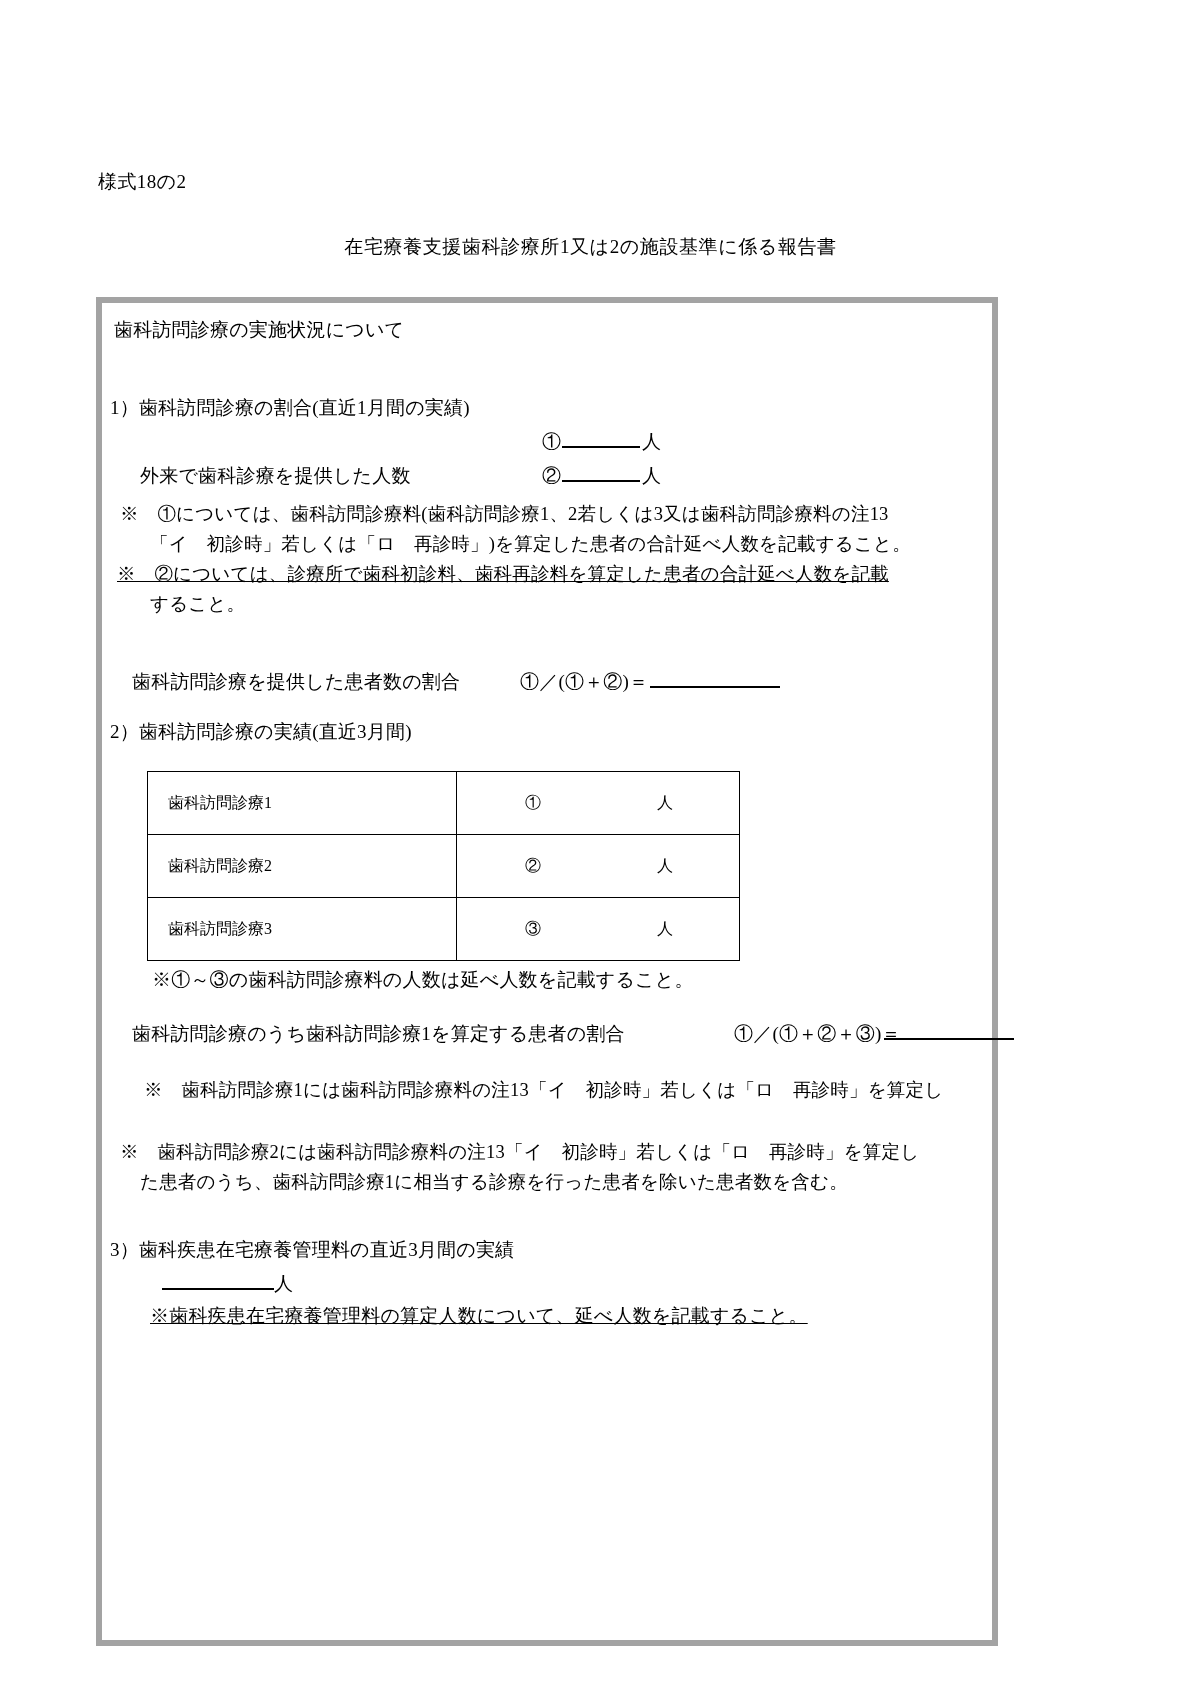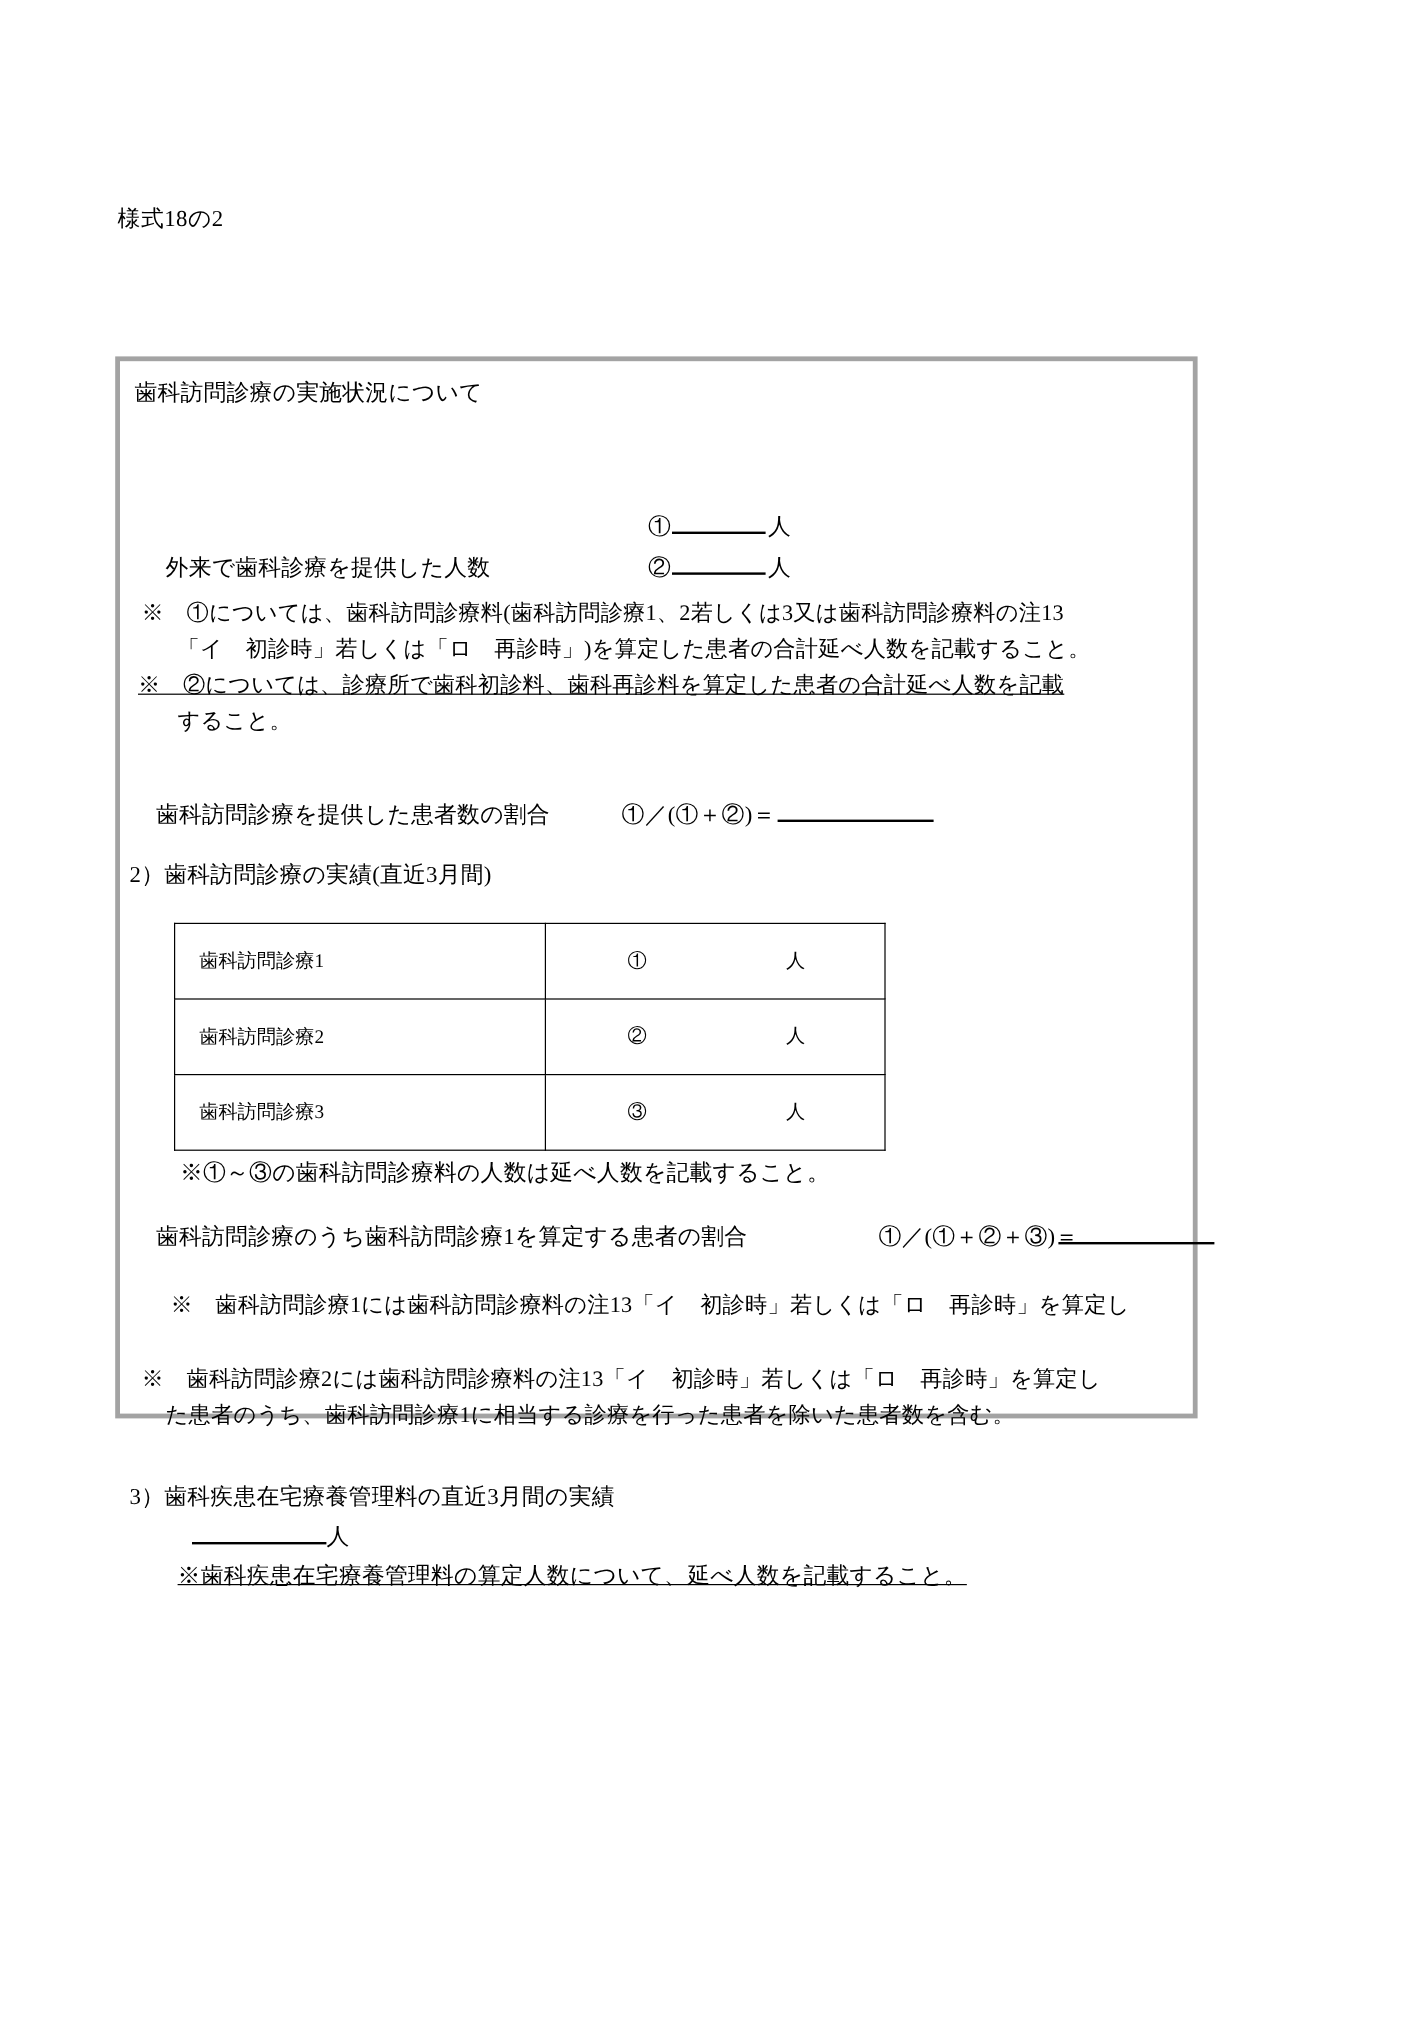--- a/index.html
+++ b/index.html
@@ -36,22 +36,22 @@
     width: 1181px;
     text-align: center;
     font-size: 19px;
     letter-spacing: 0.6px;
   }
   .main-box {
     position: absolute;
     left: 96px;
     top: 297px;
     width: 902px;
-    height: 885px;
-    border: 4px solid #a3a3a3;
+    height: 1349px;
+    border: 6px solid #a3a3a3;
     box-sizing: border-box;
   }
   .box-inner {
     position: relative;
     width: 100%;
     height: 100%;
   }
   .ln {
     position: absolute;
     font-size: 19px;
@@ -108,26 +108,28 @@
     transform: translateY(-50%);
   }
 </style>
 </head>
 <body>
 
 <div class="page">
 
   <div class="form-number">様式18の2</div>
 
+  <div class="doc-title">在宅療養支援歯科診療所1又は2の施設基準に係る報告書</div>
 
   <div class="main-box">
     <div class="box-inner">
 
       <div class="ln" style="left:12px; top:12px;">歯科訪問診療の実施状況について</div>
 
+      <div class="ln" style="left:8px; top:90px;">1）歯科訪問診療の割合(直近1月間の実績)</div>
 
       <div class="ln" style="left:440px; top:124px;">①</div>
       <div class="ln" style="left:460px; top:124px;"><span class="blank b-med"></span></div>
       <div class="ln" style="left:540px; top:124px;">人</div>
 
       <div class="ln" style="left:38px; top:158px;">外来で歯科診療を提供した人数</div>
       <div class="ln" style="left:440px; top:158px;">②</div>
       <div class="ln" style="left:460px; top:158px;"><span class="blank b-med"></span></div>
       <div class="ln" style="left:540px; top:158px;">人</div>
 

